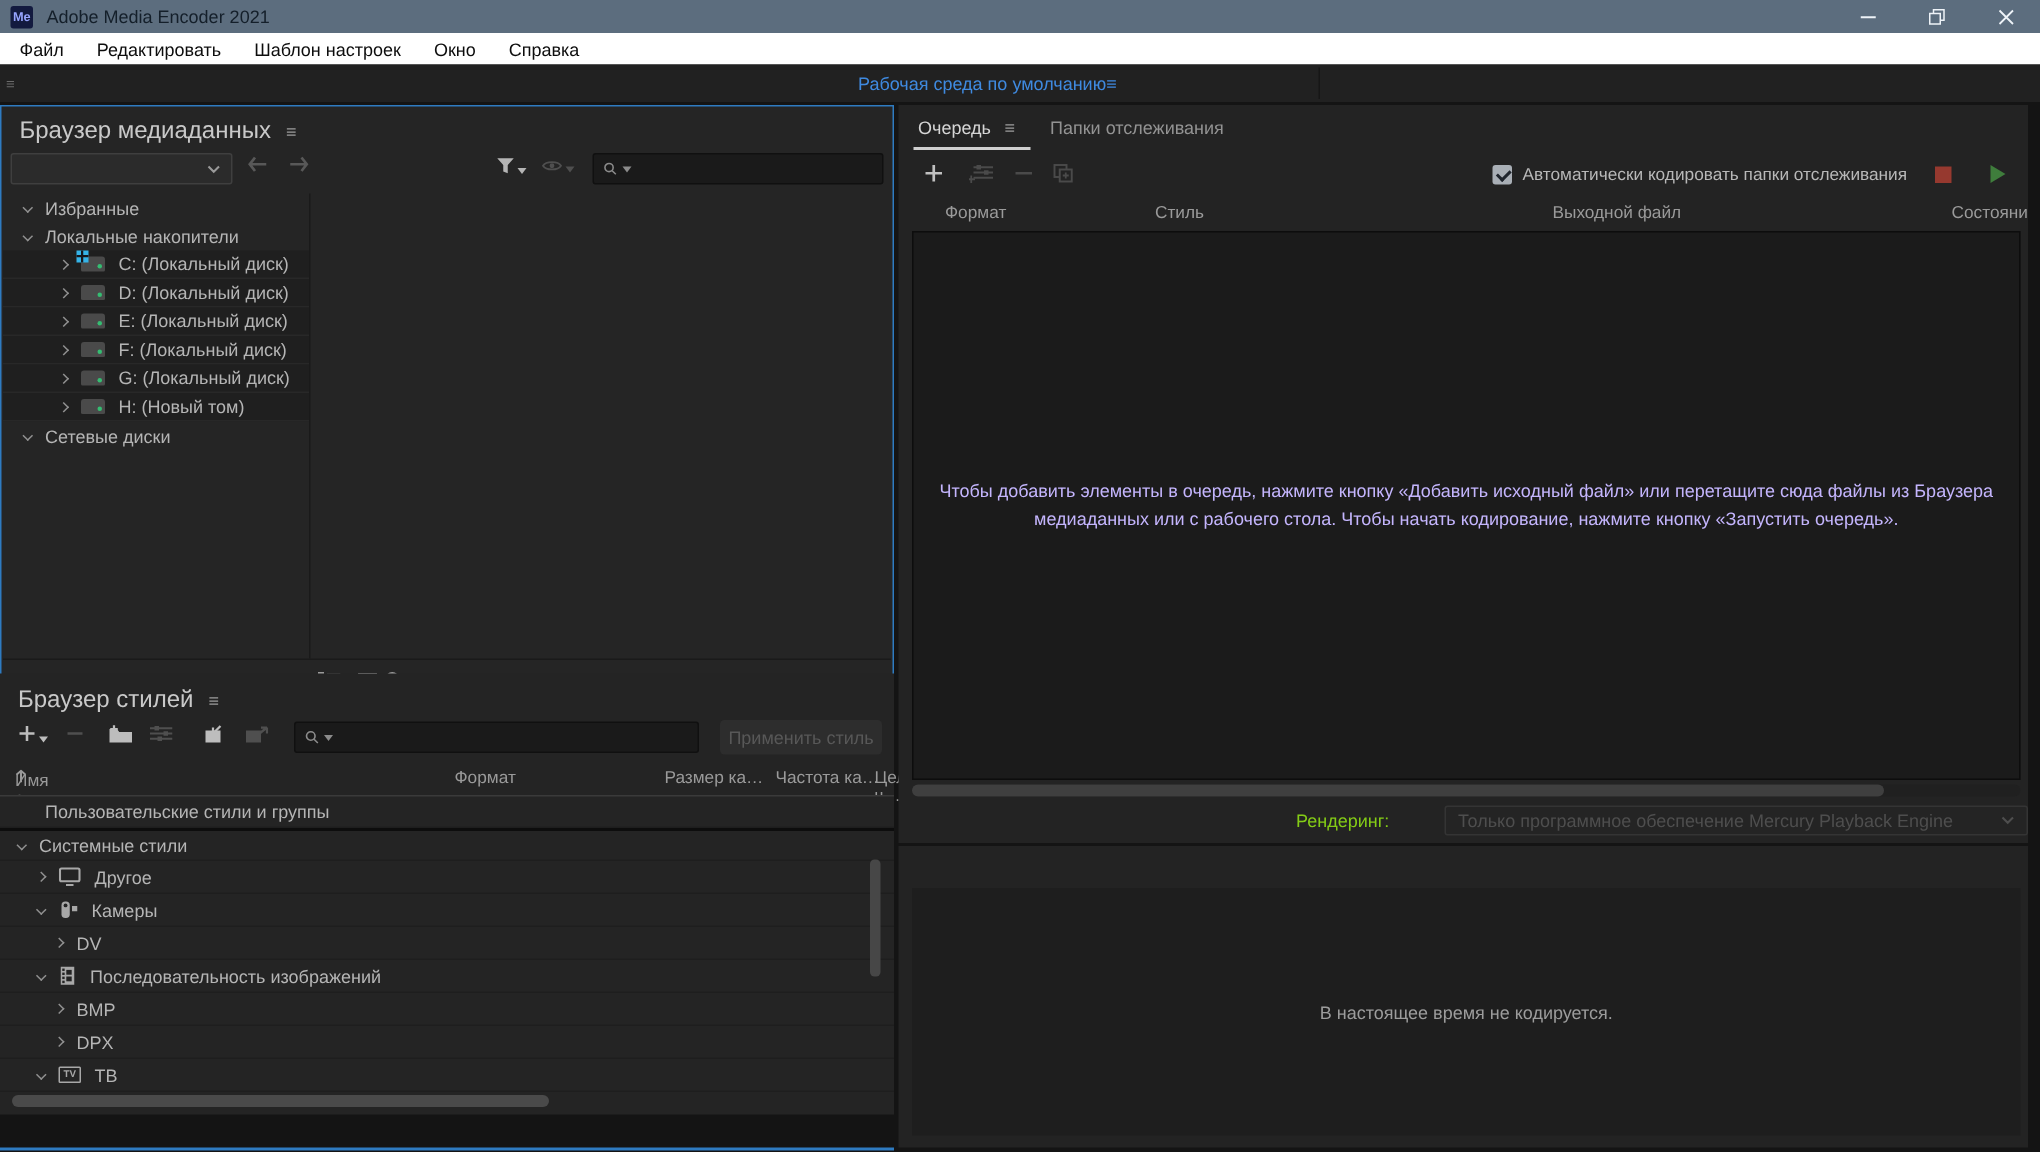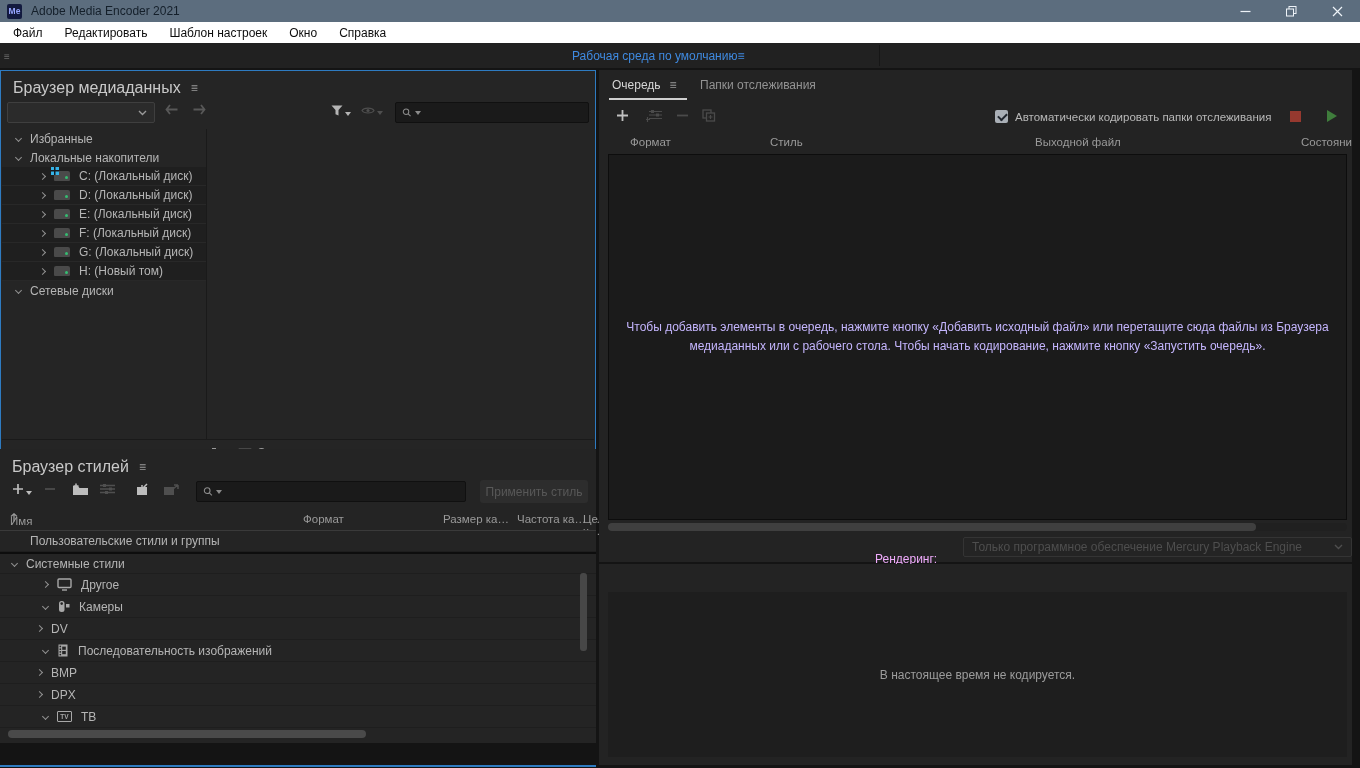--- a/index.html
+++ b/index.html
@@ -67,21 +67,21 @@
   #pb-search { position:absolute; left:196px; top:32px; width:270px; height:21px; }
   #pb-apply { position:absolute; left:480px; top:31px; width:108px; height:23px; background:#2d2d2d; border:none; border-radius:3px; color:#585858; font-size:12px; font-family:inherit; }
   #pb-colhead { position:absolute; left:0; top:62px; width:100%; height:18px; color:#9a9a9a; font-size:11.5px; }
   #pb-colhead span { position:absolute; top:2px; }
   .pb-c0 { left:10px; display:flex; gap:5px; align-items:center; }
   .pb-c1 { left:303px; } .pb-c2 { left:443px; } .pb-c3 { left:517px; } .pb-c4 { left:583px; }
   #pb-rows { position:absolute; left:0; top:81px; width:100%; }
   .pb-row { height:22px; display:flex; align-items:center; gap:9px; color:#b5b5b5; border-bottom:1px solid #1e1e1e; }
   .pb-row.group0 { padding-left:30px; border-top:1px solid #3a3a3a; background:#242424; }
   .pb-row.sys { padding-left:12px; border-top:2px solid #0d0d0d; }
-  .pb-row.plvl1 { padding-left:43px; }
+  .pb-row.plvl1 { padding-left:25px; }
   .pb-row.plvl2 { padding-left:37px; }
   .pb-row .ic { color:#a8a8a8; display:flex; align-items:center; flex:none; }
   .tv-box { width:15px; height:11px; border:1.4px solid #a8a8a8; border-radius:1px; font-size:6.5px; font-weight:bold; color:#a8a8a8; display:flex; align-items:center; justify-content:center; }
   #pb-hscroll { position:absolute; left:8px; top:281px; width:580px; height:8px; }
   #pb-hscroll .thumb { position:absolute; left:0; top:0; width:358px; height:8px; background:#4a4a4a; border-radius:4px; }
   #pb-vscroll { position:absolute; right:9px; top:124px; width:7px; height:78px; background:#474747; border-radius:3px; }
   #bottom-blue-line { position:absolute; left:0; top:765px; width:596px; height:2px; background:#2e7bc1; }
 
   
   #queue-panel { left:599px; top:70px; width:753px; height:492px; background:#232323; }
@@ -99,21 +99,21 @@
   #q-auto span { color:#b8b8b8; font-size:11.5px; }
   #q-stop { position:absolute; left:691px; top:41px; width:11px; height:11px; background:#96392f; }
   #q-play { position:absolute; left:728px; top:40px; width:0; height:0; border-left:10px solid #3f7d3c; border-top:6px solid transparent; border-bottom:6px solid transparent; }
   #q-colhead { position:absolute; left:0; top:64px; width:100%; height:18px; color:#9a9a9a; font-size:11.5px; }
   #q-colhead span { position:absolute; top:2px; white-space:nowrap; }
   .q-c0 { left:31px; } .q-c1 { left:171px; } .q-c2 { left:436px; } .q-c3 { left:702px; }
   #q-well { position:absolute; left:9px; top:84px; width:739px; height:366px; background:#1b1b1b; border:1px solid #0d0d0d; display:flex; align-items:center; justify-content:center; }
   #q-empty { text-align:center; color:#c4b5fd; font-size:12px; line-height:1.6; }
   #q-hscroll { position:absolute; left:9px; top:453px; width:739px; height:8px; background:#202020; border-radius:4px; }
   #q-hscroll .thumb { position:absolute; left:0; top:0; width:648px; height:8px; background:#3f3f3f; border-radius:4px; }
-  #q-render-label { position:absolute; left:276px; top:470px; color:#f0abfc;margin-top:12px; }
+  #q-render-label { position:absolute; left:265px; top:470px; color:#84cc16; }
   #q-render-dd { position:absolute; left:364px; top:467px; width:389px; height:20px; background:#242424; border:1px solid #343434; border-radius:2px; display:flex; align-items:center; justify-content:space-between; padding:0 8px; color:#4e4e4e; }
 
   
   #encoding-panel { left:599px; top:564px; width:753px; height:201px; background:#232323; }
   #enc-header { position:absolute; left:13px; top:8px; display:flex; gap:10px; align-items:center;margin-top:42px; }
   #enc-header .pnl-title { color:#9f9f9f; }
   #enc-well { position:absolute; left:9px; top:28px; right:5px; bottom:8px; background:#1e1e1e; display:flex; align-items:center; justify-content:center; }
   #enc-empty { color:#9c9c9c; }
 
   svg { display:block; }

